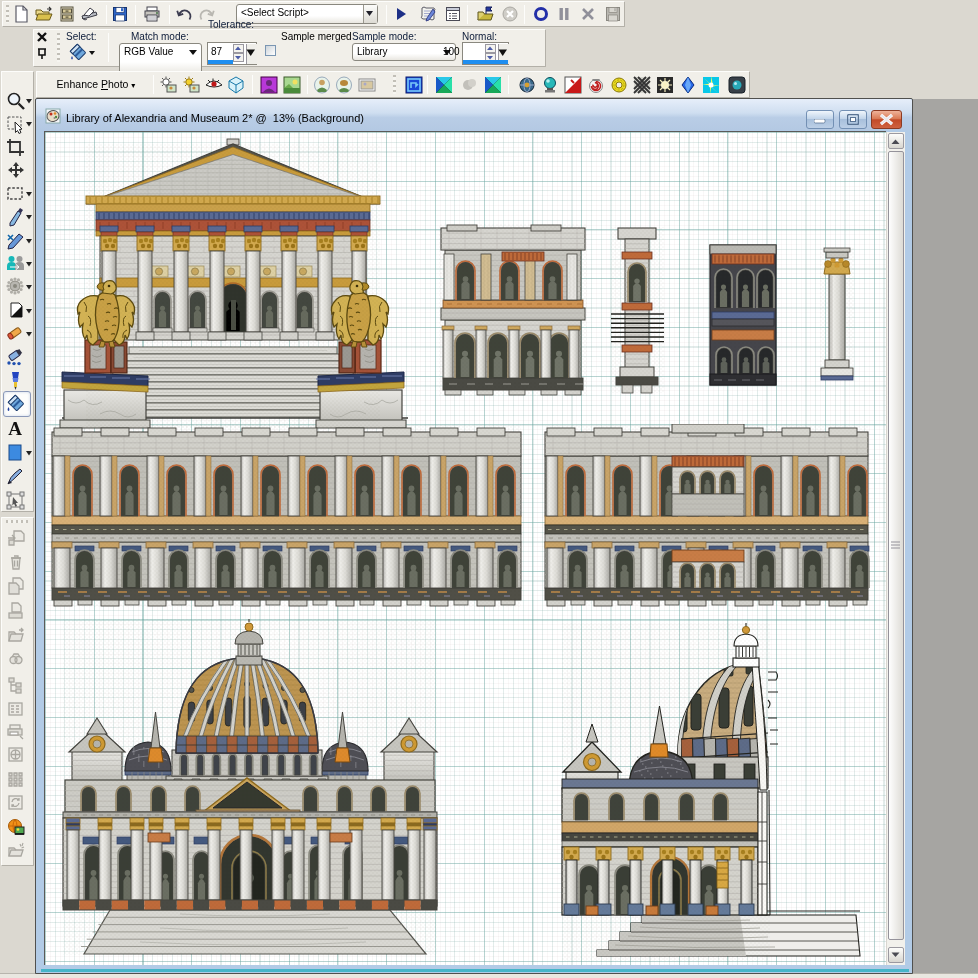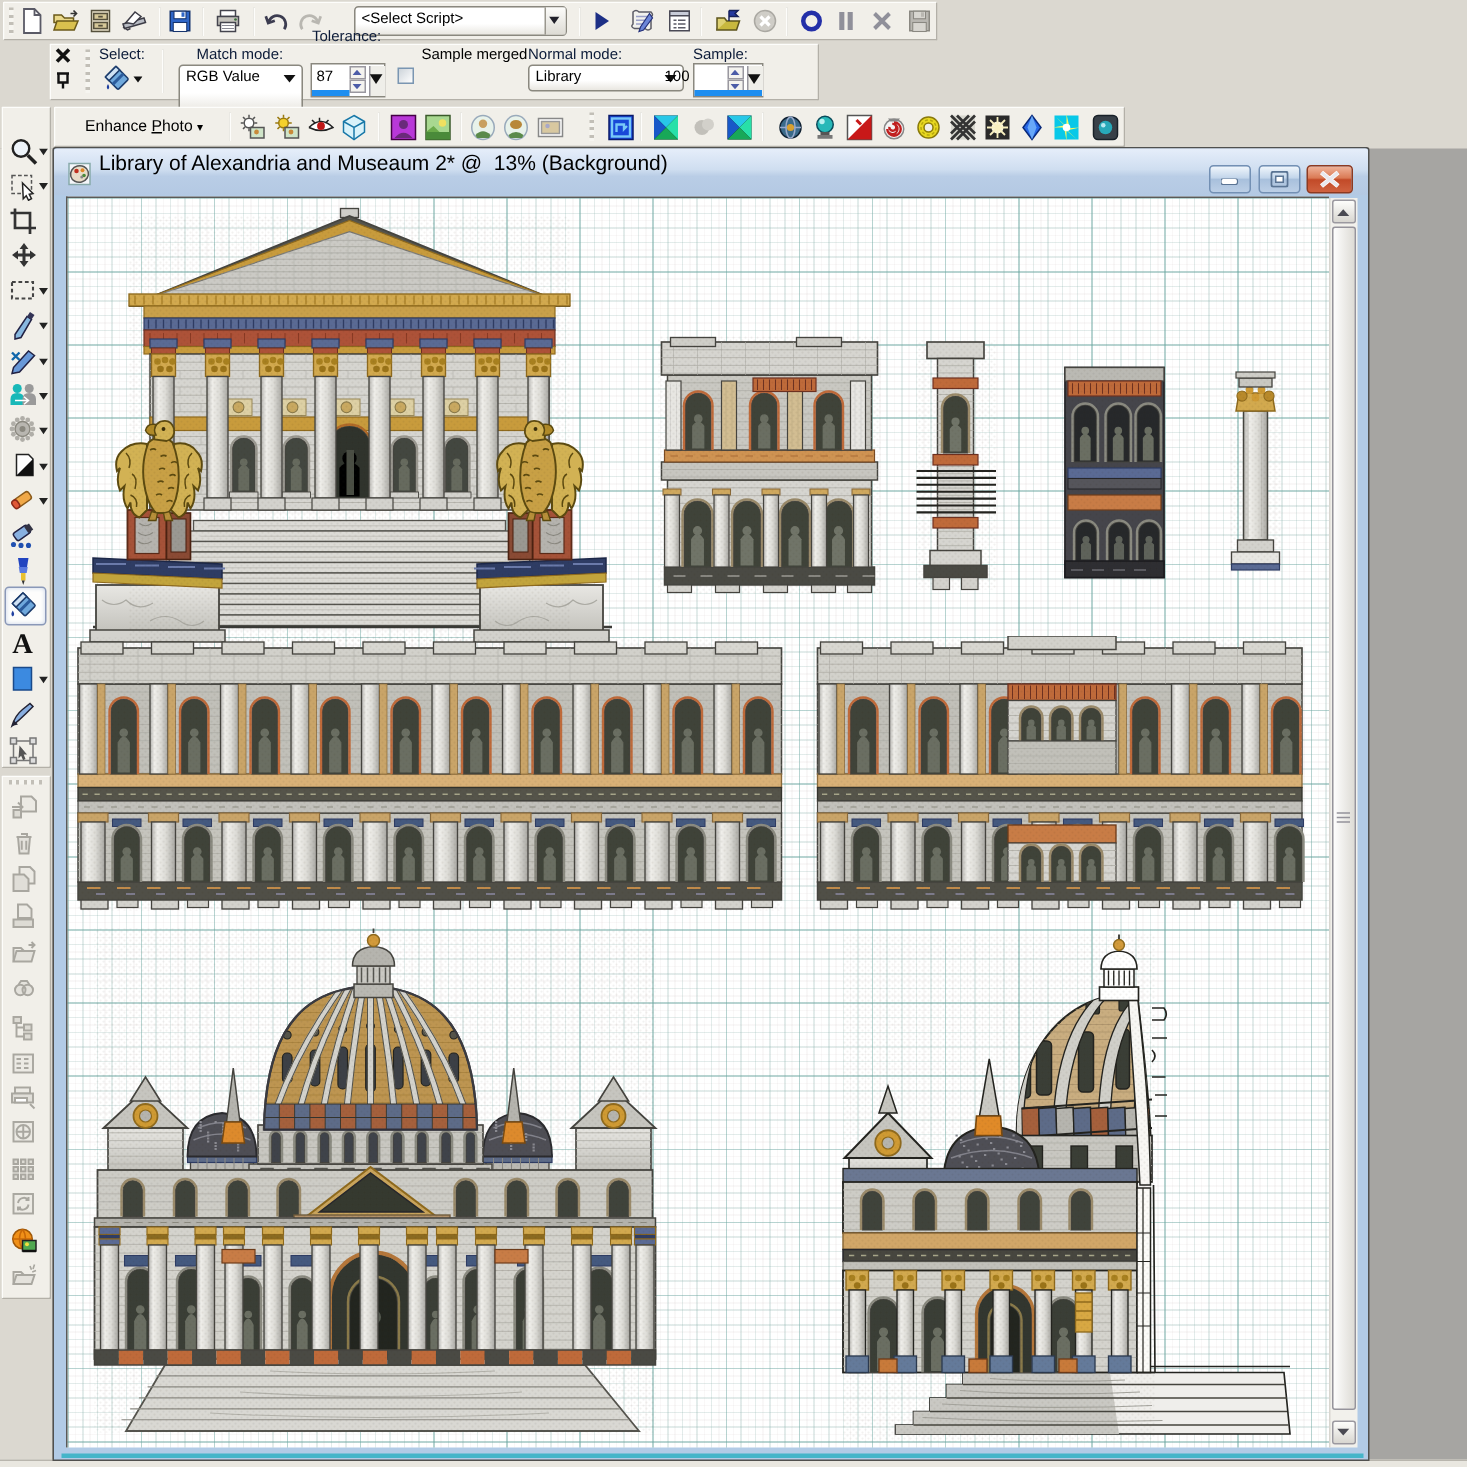--- a/index.html
+++ b/index.html
@@ -132,26 +132,26 @@
     <path d="M0 4 L6 4 L3 0.5 Z" fill="#4c5ca8"></path>
     <path d="M0 10 L6 10 L3 13.5 Z" fill="#4c5ca8"></path>
   </svg>
 <div class="abs" style="left:245.5px;top:43.5px;width:11px;height:20px;border-left:1px solid #9a98a0;background:#efeee9"></div>
 <svg style="position:absolute;left:246px;top:49px" width="10" height="8" viewBox="0 0 10 8">
     <path d="M0.5 0.5 L9 0.5 L4.7 7 Z" fill="#111"></path>
   </svg>
 <div class="abs" style="left:208px;top:59.5px;width:24.5px;height:4px;background:#1e8ef0"></div>
 <div class="abs" style="left:265px;top:45px;width:11px;height:11px;border:1px solid #7a96b2;background:linear-gradient(135deg,#cdd4da,#fff)"></div>
 <div class="lbl" style="left:281px;top:31px;color:#000">Sample merged</div>
-<div class="lbl" style="left:352px;top:31px">Normal mode:</div>
+<div class="lbl" style="left:352px;top:31px">Sample mode:</div>
 <div class="combo" style="left:352px;top:43px;width:104px;height:18px">Library</div>
 <svg style="position:absolute;left:443px;top:50px" width="9" height="6" viewBox="0 0 9 6">
     <path d="M0 0 L8 0 L4 5 Z" fill="#111"></path>
   </svg>
-<div class="lbl" style="left:462px;top:31px">Sample:</div>
+<div class="lbl" style="left:462px;top:31px">Normal:</div>
 <div class="spin" style="left:462px;top:42px;width:47px;height:23px"></div>
 <div class="lbl" style="left:443px;top:46px;color:#000">100</div>
 <div class="abs" style="left:485px;top:44px;width:11px;height:9px;border:1px solid #9a98a0;background:#f4f3ef"></div>
 <div class="abs" style="left:485px;top:53px;width:11px;height:9px;border:1px solid #9a98a0;background:#f4f3ef"></div>
 <svg style="position:absolute;left:487px;top:46px" width="8" height="16" viewBox="0 0 8 16">
     <path d="M0 4 L6 4 L3 0.5 Z" fill="#4c5ca8"></path>
     <path d="M0 10 L6 10 L3 13.5 Z" fill="#4c5ca8"></path>
   </svg>
 <div class="abs" style="left:497.5px;top:43.5px;width:11px;height:20px;border-left:1px solid #9a98a0;background:#efeee9"></div>
 <svg style="position:absolute;left:498px;top:49px" width="10" height="8" viewBox="0 0 10 8">
@@ -514,21 +514,21 @@
 <div class="abs" style="left:36px;top:99px;width:876px;height:31px;border-radius:2px 2px 0 0;
 background:linear-gradient(180deg,#e6eefa 0%,#cfdef0 45%,#b9cde6 60%,#b4c9e3 100%)"></div>
 <svg style="position:absolute;left:45px;top:108px" width="17" height="17" viewBox="0 0 17 17">
     <rect x="1" y="1" width="14" height="14" fill="#f4f6fa" stroke="#8aa"></rect>
     <ellipse cx="8" cy="8" rx="6" ry="5.5" fill="#e8dcc8" stroke="#555" transform="rotate(-15 8 8)"></ellipse>
     <circle cx="6" cy="6" r="1.5" fill="#c03020"></circle>
     <circle cx="10" cy="5.5" r="1.3" fill="#e08828"></circle>
     <circle cx="11" cy="9" r="1.2" fill="#4a8a3a"></circle>
     <circle cx="9.5" cy="10" r="1" fill="#888"></circle>
   </svg>
-<div class="abs" style="left:66px;top:100px;font-size:14px;color:#000">Library of Alexandria and Museaum 2* @&nbsp; 13% (Background)</div>
+<div class="abs" style="left:66px;top:112px;font-size:11px;color:#000">Library of Alexandria and Museaum 2* @&nbsp; 13% (Background)</div>
 <div style="position:absolute;width:28px;height:19px;border:1px solid #66Ba;border-radius:3px;left:806px;top:110px;border-color:#7390b4;background:linear-gradient(180deg,#f0f6fc,#c2d5ea 45%,#a8c0dc 50%,#bccfe6)"></div>
 <svg style="position:absolute;left:814px;top:119px" width="12" height="5" viewBox="0 0 12 5">
     <rect x="0" y="0" width="11" height="4" rx="1.5" fill="#fff" stroke="#5a7494" stroke-width="0.8"></rect>
   </svg>
 <div style="position:absolute;width:28px;height:19px;border:1px solid #66Ba;border-radius:3px;left:839px;top:110px;border-color:#7390b4;background:linear-gradient(180deg,#f0f6fc,#c2d5ea 45%,#a8c0dc 50%,#bccfe6)"></div>
 <svg style="position:absolute;left:847px;top:114px" width="12" height="11" viewBox="0 0 12 11">
     <rect x="0.5" y="0.5" width="11" height="10" rx="1.5" fill="none" stroke="#5a7494" stroke-width="1.4"></rect>
     <rect x="3.5" y="3.5" width="5" height="4" fill="#fff" stroke="#5a7494"></rect>
   </svg>
 <div style="position:absolute;width:28px;height:19px;border:1px solid #66Ba;border-radius:3px;left:871px;top:110px;width:31px;border-color:#8c3a22;background:linear-gradient(180deg,#efb39a 0%,#da7a55 45%,#c24a28 52%,#cf6240 100%)"></div>

